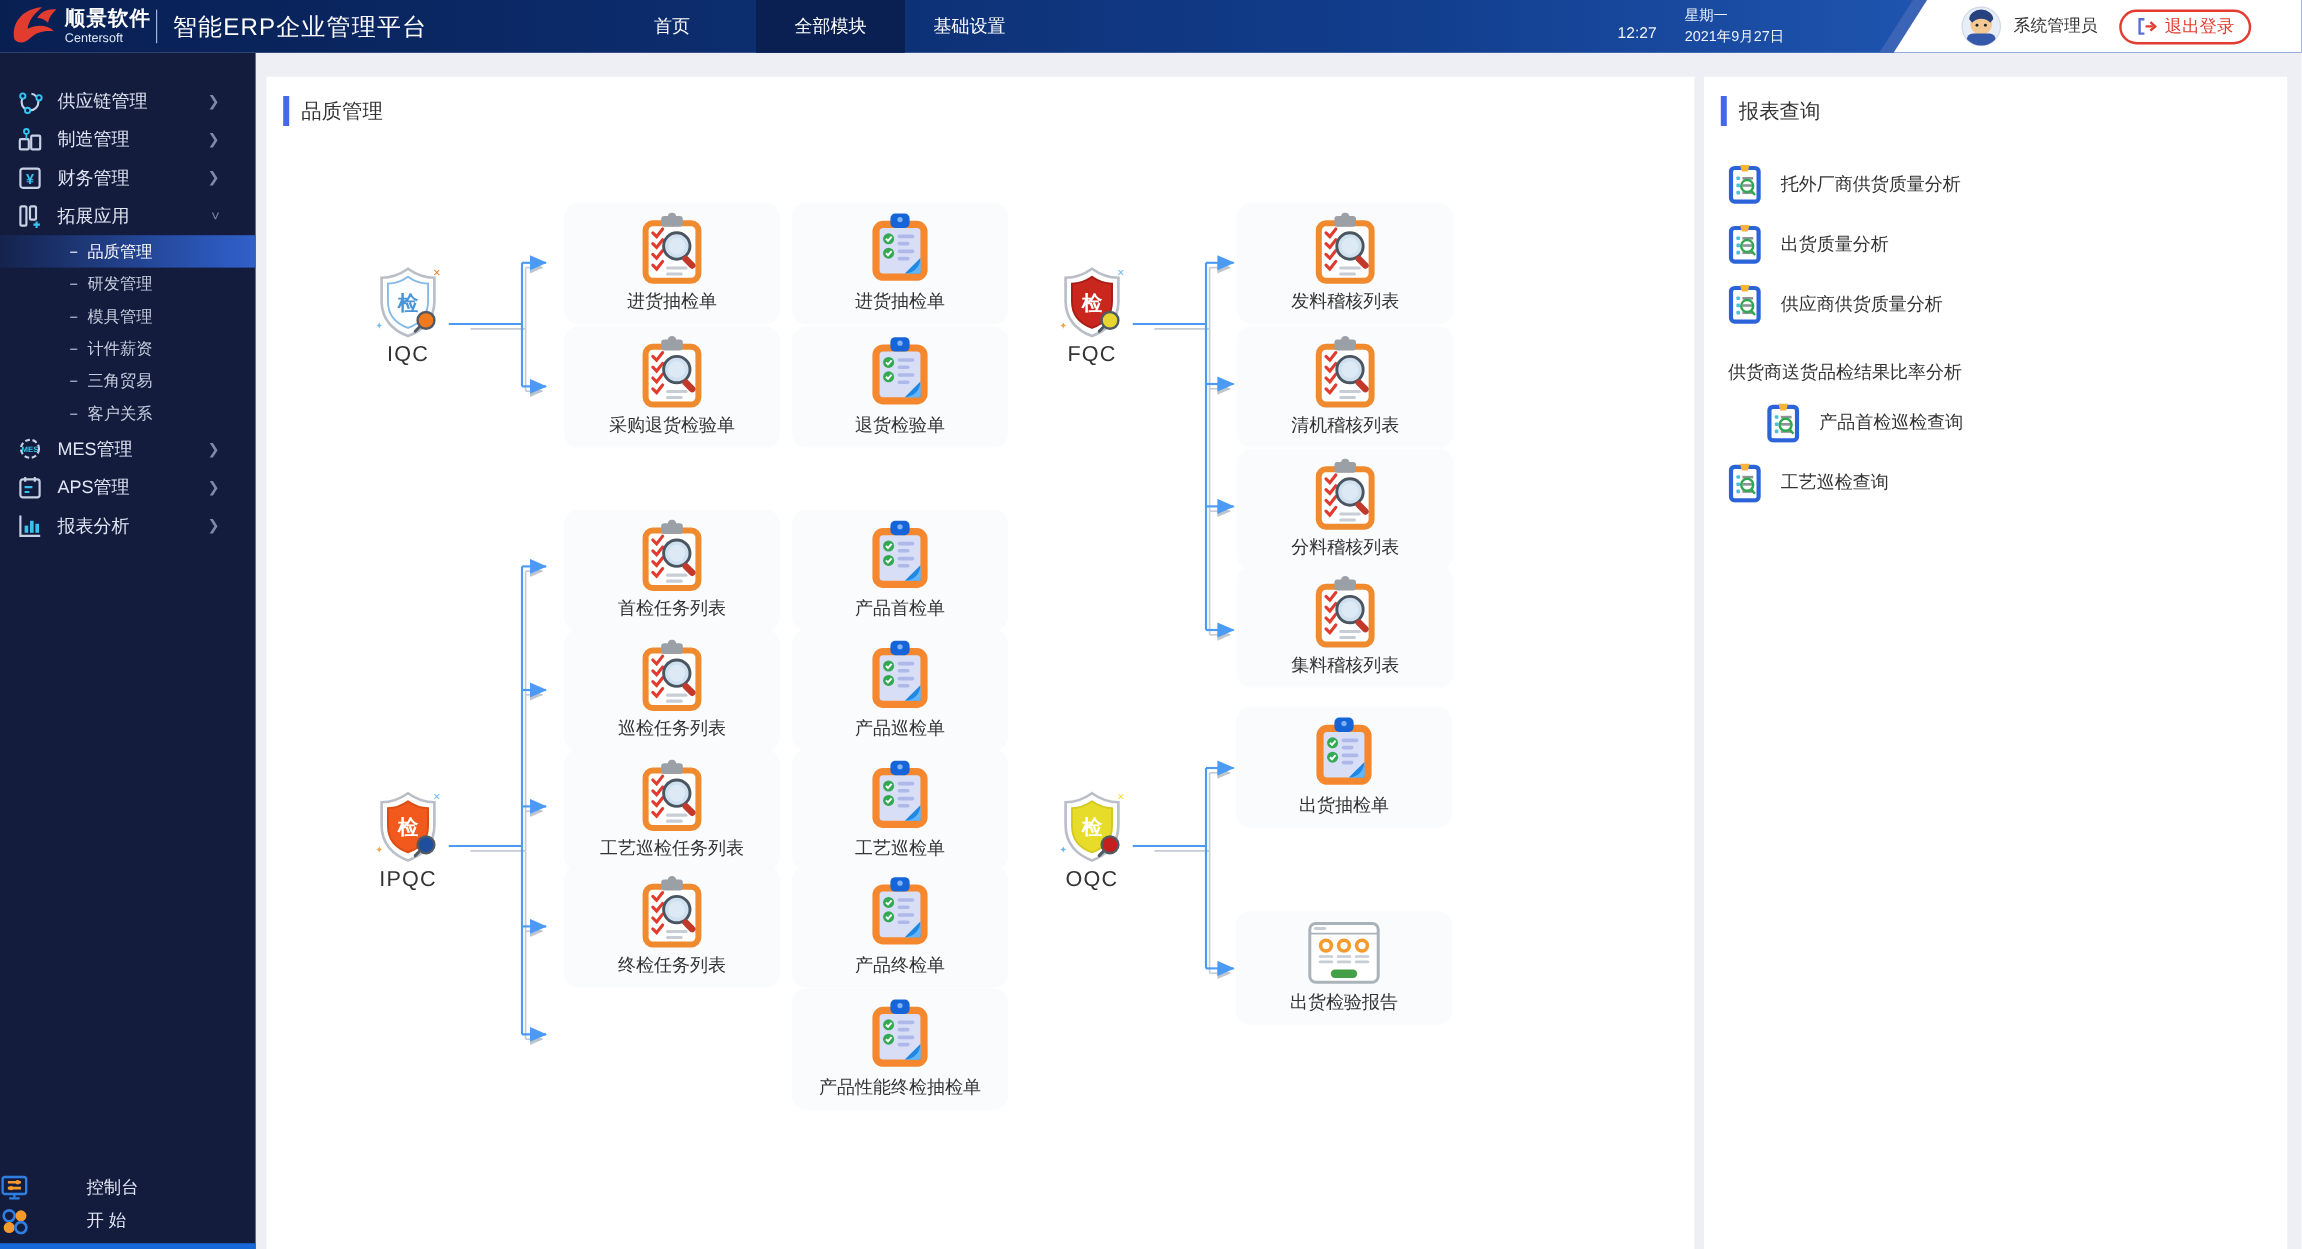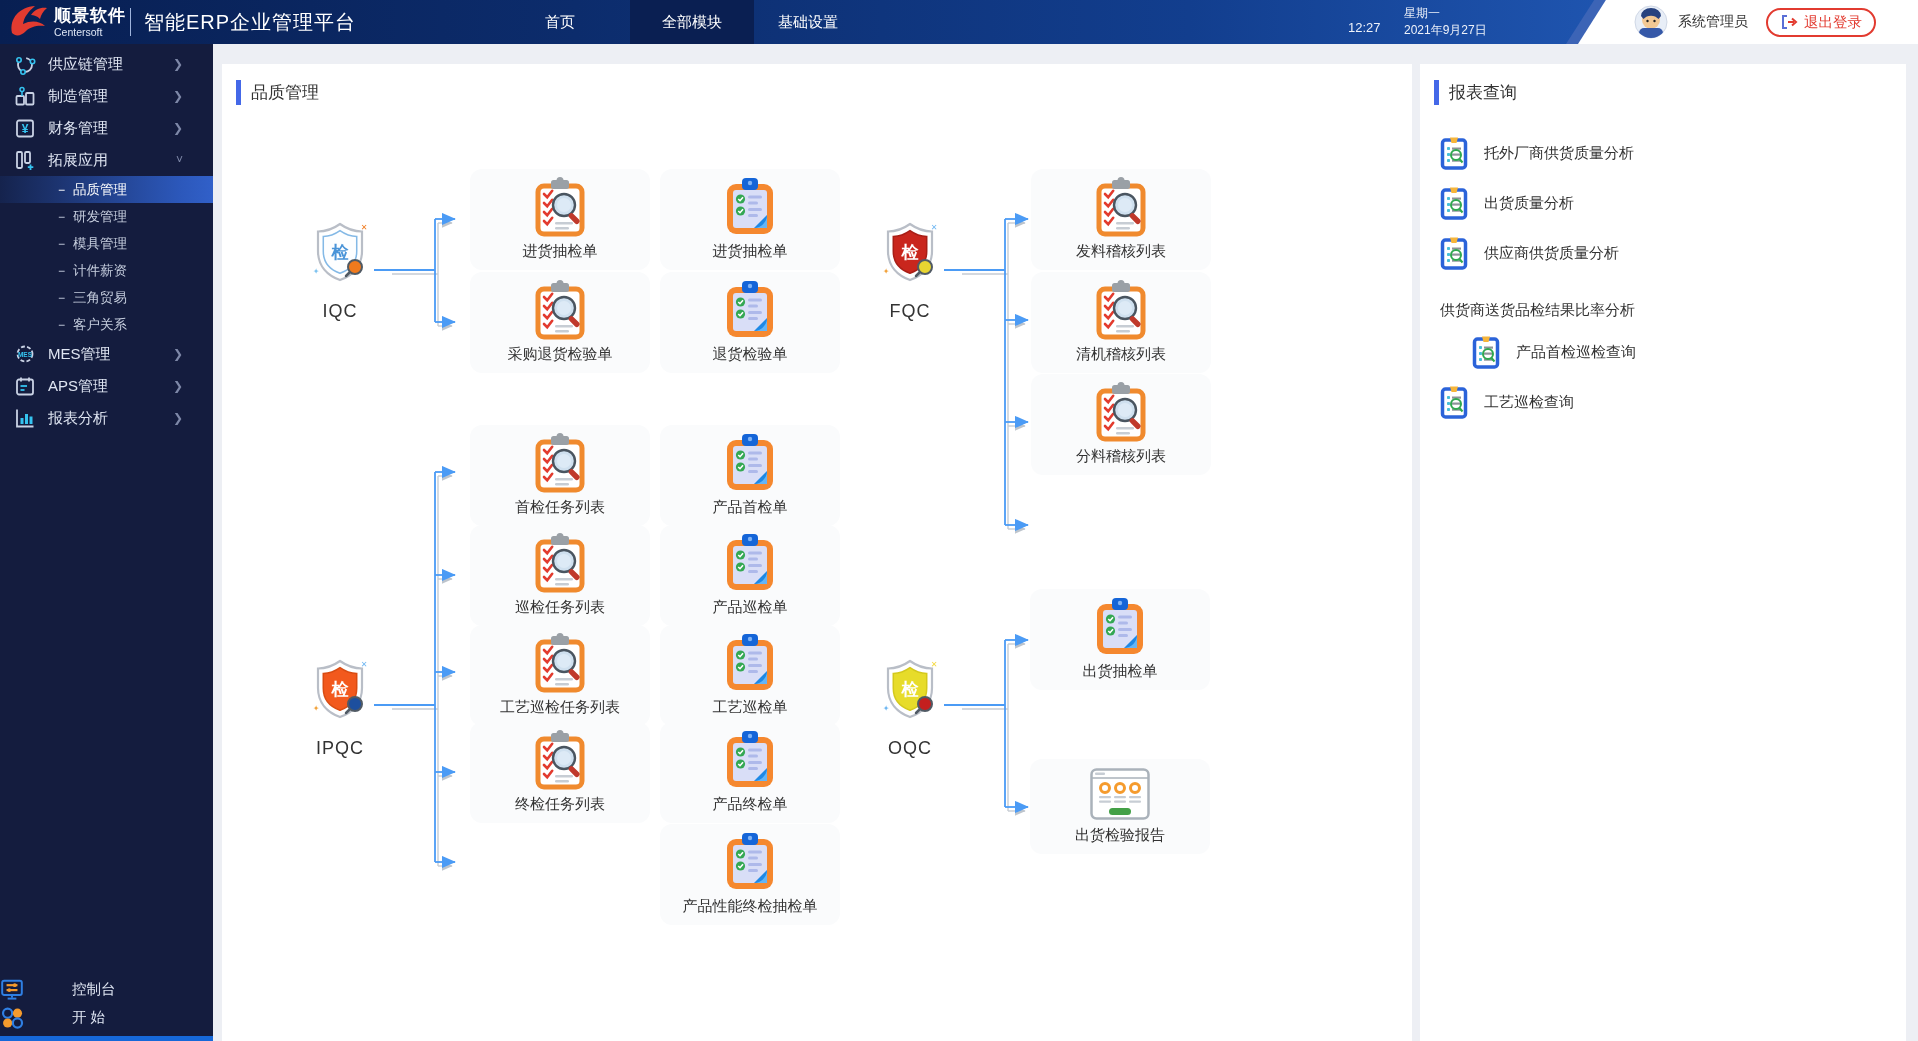--- a/index.html
+++ b/index.html
@@ -24,21 +24,21 @@
   .nav-item.active{background:#0a1f52;}
   .hdr-time{position:absolute;left:1348px;top:0;height:55px;display:flex;align-items:center;color:#eef2fa;font-size:13px;}
   .hdr-date{position:absolute;left:1404px;top:5px;color:#eef2fa;font-size:12px;line-height:17px;}
   .hdr-user{position:absolute;left:1634px;top:0;height:44px;display:flex;align-items:center;gap:10px;z-index:11;}
   .user-name{font-size:14px;color:#333;}
   .logout-btn{display:flex;align-items:center;gap:6px;border:2px solid #e23b30;border-radius:16px;
               background:#fff;color:#e23b30;font-size:14.5px;padding:3px 12px;cursor:pointer;margin-left:8px;}
 
   
   .sidebar{position:absolute;left:0;top:44px;bottom:0;width:213px;background:#141c3e;z-index:5;}
-  .menu{padding-top:4px;}
+  .menu{padding-top:24px;}
   .m-item{height:32px;display:flex;align-items:center;padding:0 30px 0 14px;cursor:pointer;color:#dfe5f2;font-size:15px;}
   .m-item .m-ico{width:22px;height:22px;margin-right:12px;flex:none;}
   .m-item .m-label{flex:1;}
   .m-chev{color:#7e88a8;font-size:12px;}
   .sub-item{height:27px;display:flex;align-items:center;padding-left:58px;color:#c6cede;font-size:13.5px;cursor:pointer;}
   .sub-item .dash{margin-right:8px;font-size:12px;}
   .sub-item.active{background:linear-gradient(90deg,#15234d 0%,#2c58bb 85%,#3160c9 100%);color:#fff;}
   .side-footer{position:absolute;left:0;bottom:10px;width:100%;}
   .f-item{height:28px;display:flex;align-items:center;color:#dfe5f2;font-size:14.5px;cursor:pointer;}
   .f-item .m-ico{width:24px;height:24px;margin-right:48px;}
@@ -54,21 +54,21 @@
 
   
   .overlay{position:absolute;left:0;top:0;width:1918px;height:1041px;pointer-events:none;}
   #conn-svg{z-index:6;}
   #flow-layer{z-index:7;}
   .flow-node{position:absolute;width:180px;display:flex;flex-direction:column;align-items:center;
              background:#fafbfc;border-radius:12px;padding:8px 0 9px 0;pointer-events:auto;cursor:pointer;}
   .flow-node .n-label{margin-top:5px;font-size:15px;color:#333;white-space:nowrap;}
   .flow-shield{position:absolute;width:100px;display:flex;flex-direction:column;align-items:center;
                pointer-events:auto;cursor:pointer;}
-  .flow-shield .s-label{margin-top:18px;font-size:18px;color:#333;letter-spacing:1px;}
+  .flow-shield .s-label{margin-top:2px;font-size:18px;color:#333;letter-spacing:1px;}
 
   
   .report-row{position:absolute;left:20px;height:34px;display:flex;align-items:center;gap:16px;cursor:pointer;}
   .report-row .r-label{font-size:15px;color:#333;white-space:nowrap;}
 </style>
 </head>
 <body>
 
 <div class="header">
   <div class="hdr-wedge-line"></div>
@@ -609,20 +609,41 @@
     <g fill="#c7cdd4">
           <rect x="22" y="45" width="18" height="2.6" rx="1.3"></rect>
           <rect x="22" y="50" width="14" height="2.6" rx="1.3"></rect>
         </g>
     <circle cx="31" cy="28" r="11" fill="#cfe0ef" stroke="#4a5560" stroke-width="2.4"></circle>
     <circle cx="31" cy="28" r="7" fill="#ddeaf6"></circle>
     <rect x="38.5" y="35" width="13" height="5.5" rx="2.7" transform="rotate(45 38.5 35)" fill="#c0392b"></rect>
   </svg>
       <span class="n-label">分料稽核列表</span>
     </div>
+    <div class="flow-node" style="left: 1031px; top: 472px;">
+      <svg width="54" height="60" viewBox="0 0 54 60">
+    <rect x="5" y="9" width="44" height="48" rx="6" fill="#ffffff" stroke="#f08a2e" stroke-width="5"></rect>
+    <rect x="18" y="3" width="18" height="9" rx="2.5" fill="#9aa0a6"></rect>
+    <circle cx="27" cy="3.5" r="3.5" fill="#9aa0a6"></circle>
+    <g stroke="#e23b2e" stroke-width="2.6" fill="none" stroke-linecap="round">
+      <path d="M11 17 l3.2 3.2 5 -6.4"></path>
+          <path d="M11 26 l3.2 3.2 5 -6.4"></path>
+      <path d="M11 35 l3.2 3.2 5 -6.4"></path>
+          <path d="M11 44 l3.2 3.2 5 -6.4"></path>
+    </g>
+    <g fill="#c7cdd4">
+          <rect x="22" y="45" width="18" height="2.6" rx="1.3"></rect>
+          <rect x="22" y="50" width="14" height="2.6" rx="1.3"></rect>
+        </g>
+    <circle cx="31" cy="28" r="11" fill="#cfe0ef" stroke="#4a5560" stroke-width="2.4"></circle>
+    <circle cx="31" cy="28" r="7" fill="#ddeaf6"></circle>
+    <rect x="38.5" y="35" width="13" height="5.5" rx="2.7" transform="rotate(45 38.5 35)" fill="#c0392b"></rect>
+  </svg>
+      <span class="n-label">集料稽核列表</span>
+    </div>
     <div class="flow-node" style="left: 470px; top: 425px;">
       <svg width="54" height="60" viewBox="0 0 54 60">
     <rect x="5" y="9" width="44" height="48" rx="6" fill="#ffffff" stroke="#f08a2e" stroke-width="5"></rect>
     <rect x="18" y="3" width="18" height="9" rx="2.5" fill="#9aa0a6"></rect>
     <circle cx="27" cy="3.5" r="3.5" fill="#9aa0a6"></circle>
     <g stroke="#e23b2e" stroke-width="2.6" fill="none" stroke-linecap="round">
       <path d="M11 17 l3.2 3.2 5 -6.4"></path>
           <path d="M11 26 l3.2 3.2 5 -6.4"></path>
       <path d="M11 35 l3.2 3.2 5 -6.4"></path>
           <path d="M11 44 l3.2 3.2 5 -6.4"></path>

